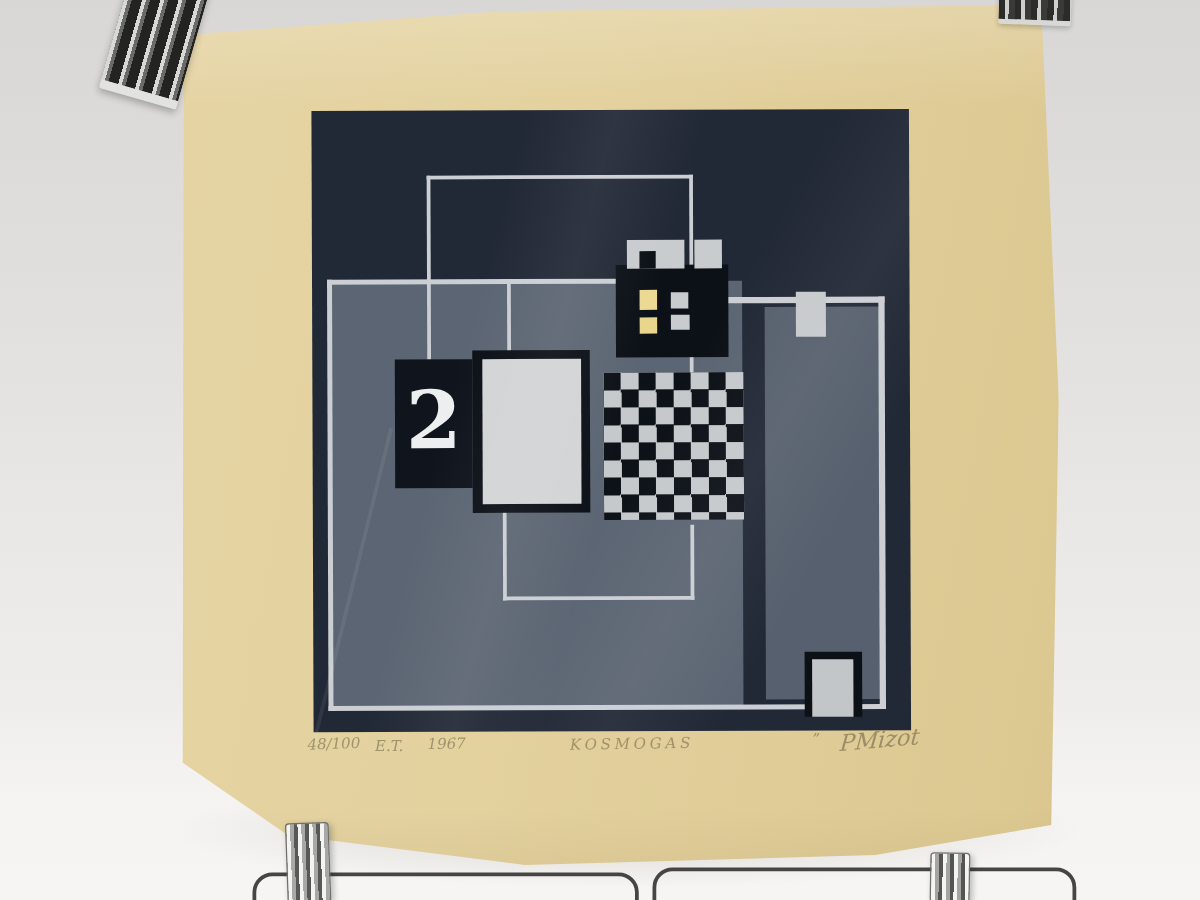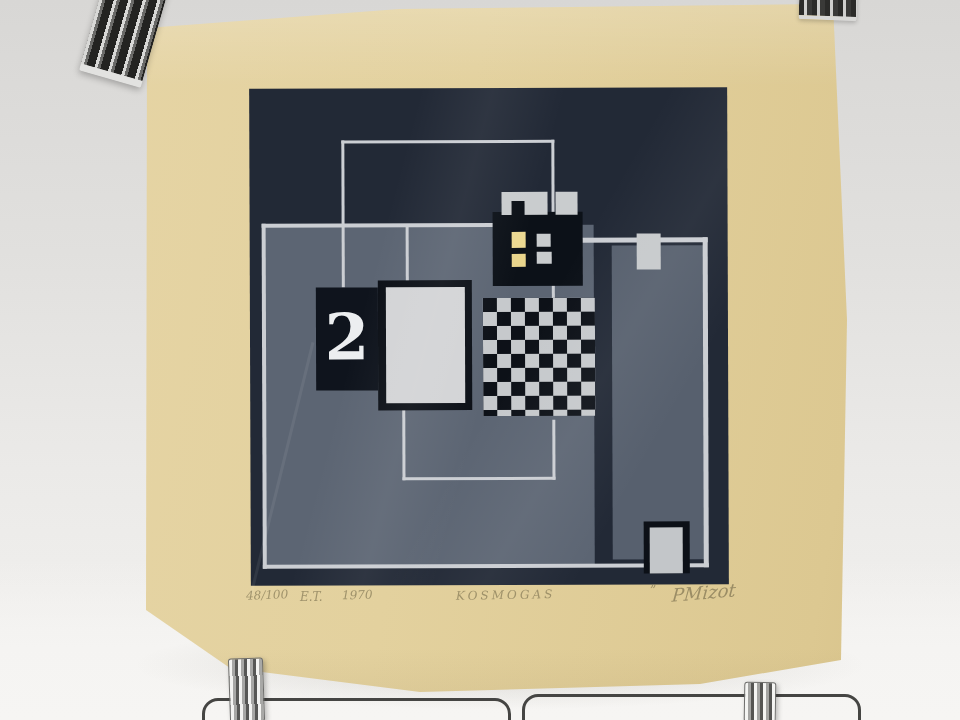--- a/index.html
+++ b/index.html
@@ -142,21 +142,21 @@
 
     <div class="abs br-notch"></div>
     <div class="abs br-square"></div>
 
     <div class="abs crease"></div>
     <div class="abs sheen"></div>
   </div>
 
   <div class="pencil insc-edition">48/100</div>
   <div class="pencil insc-proof">E.T.</div>
-  <div class="pencil insc-year">1970</div>
+  <div class="pencil insc-year">1967</div>
   <div class="pencil insc-title">KOSMOGAS</div>
   <div class="pencil insc-stray">”</div>
   <div class="pencil insc-signature">PMizot</div>
 
   <div class="clip clip-top-left"></div>
   <div class="clip clip-top-right"></div>
   <div class="wire wire-left"></div>
   <div class="wire wire-right"></div>
   <div class="clip clip-bottom-left"></div>
   <div class="clip clip-bottom-right"></div>

